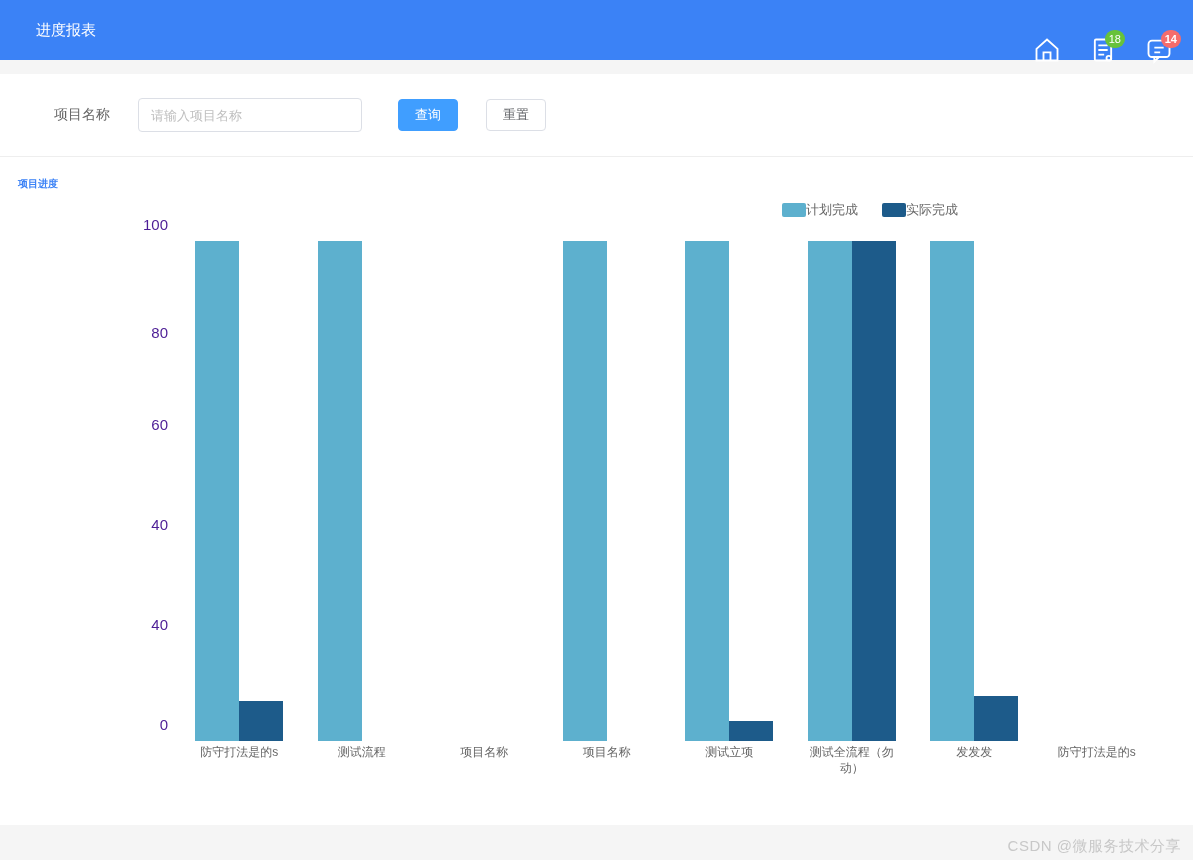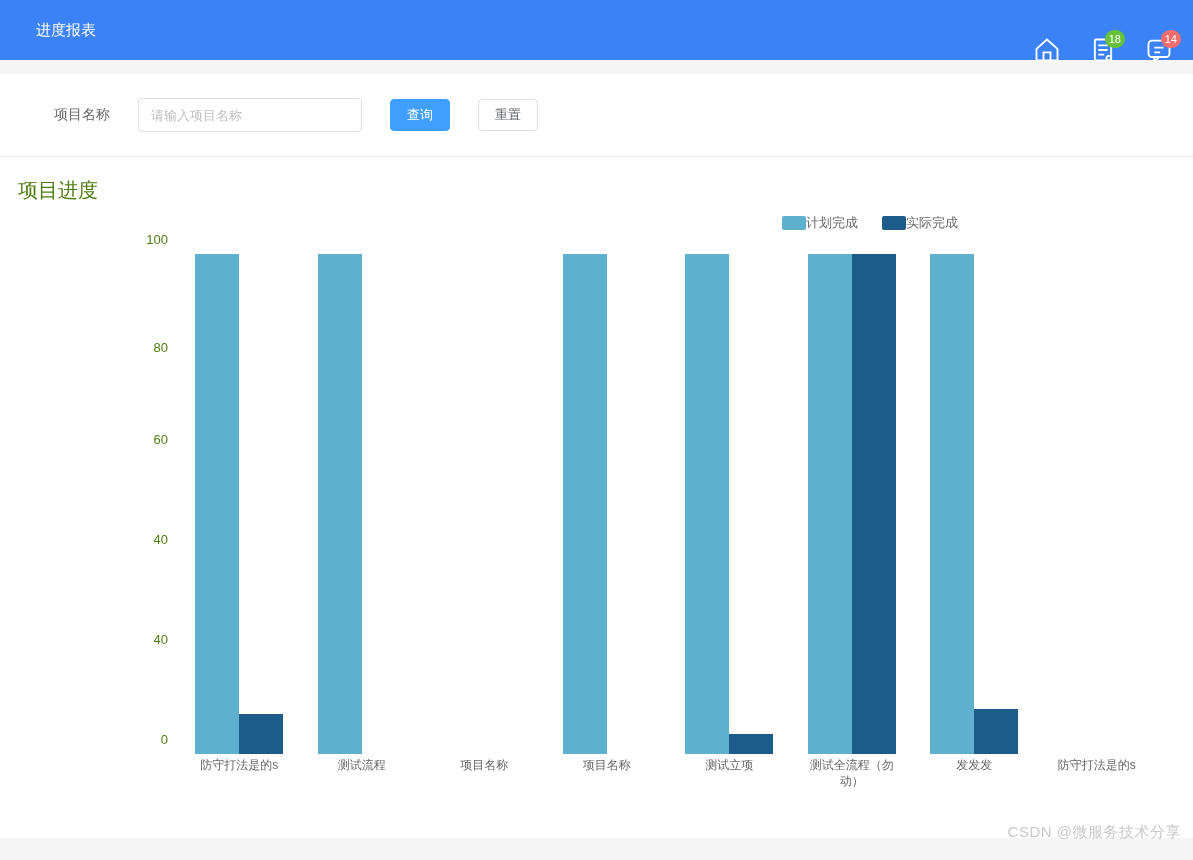--- a/index.html
+++ b/index.html
@@ -22,80 +22,80 @@
     .header-title { font-size: 15px; font-weight: 500; }
     .header-icons { display: flex; gap: 28px; align-items: center; }
     .icon-wrap { position: relative; cursor: pointer; margin-top: 40px; }
     .icon-wrap svg { width: 28px; height: 28px; display: block; }
     .badge {
       position: absolute; top: -6px; right: -8px;
       background: #67c23a; color: #fff; font-size: 11px;
       border-radius: 9px; min-width: 18px; height: 18px; padding: 0 4px;
       display: flex; align-items: center; justify-content: center;
     }
-    .badge.red { background: #f56c6c; }
+    .badge.red { background: #f56c6c; font-weight: bold; }
 
     .card {
       background: #fff;
       margin: 14px 0 0 0;
       padding: 0;
     }
     .filter-row {
       display: flex; align-items: center; gap: 28px;
       padding: 24px 54px 24px 54px;
       border-bottom: 1px solid #eee;
     }
     .filter-label { font-size: 14px; color: #666; }
     .filter-input {
       width: 224px; height: 32px; border: 1px solid #dcdfe6; border-radius: 4px;
       padding: 16px 12px; font-size: 13px; color: #333;
     }
     .filter-input::placeholder { color: #bfbfbf; }
     .btn { height: 32px; padding: 0 16px; border-radius: 4px; font-size: 13px; cursor: pointer; }
-    .btn-primary { background: #409eff; color: #fff; border: 1px solid #409eff; }
+    .btn-primary { background: #409eff; color: #fff; border: 1px solid #409eff; margin-left: 8px; }
     .btn-default { background: #fff; color: #606266; border: 1px solid #dcdfe6; }
 
     .chart-section { padding: 20px 18px 24px 18px; }
-    .chart-title { font-size: 20px; color: #4d7c0f; margin: 0 0 10px 0; }
+    .chart-title { font-size: 10px; color: #3b82f6; margin: 0 0 10px 0; font-weight: bold; }
     .chart-container { position: relative; width: 1156px; height: 600px; }
     .legend {
       position: absolute; top: 0; right: 216px;
       display: flex; gap: 24px; font-size: 13px; color: #666;
     }
     .legend-item { display: flex; align-items: center; gap: 0; cursor: pointer; }
     .legend-swatch { width: 24px; height: 14px; border-radius: 2px; }
 
     .plot {
       position: absolute; left: 160px; top: 40px; width: 980px; height: 525px;
     }
     .y-axis {
       position: absolute; left: 0; top: 40px; width: 156px; height: 500px;
     }
     .y-tick {
-      position: absolute; right: 6px; font-size: 13px; color: #4d7c0f;
+      position: absolute; right: 6px; font-size: 15px; color: #4c1d95;
       transform: translateY(-50%);
     }
     .bars-row {
       position: absolute; left: 0; bottom: 25px; width: 100%; height: 500px;
       display: flex; justify-content: space-around;
     }
     .bar-group {
       display: flex; align-items: flex-end; width: 100px; height: 100%; justify-content: center;
     }
     .bar { width: 44px; }
     .bar.plan { background: #5db0ce; }
     .bar.actual { background: #1d5b8a; }
     .x-labels {
       position: absolute; left: 0; bottom: -10px; width: 100%;
       display: flex; justify-content: space-around;
     }
     .x-label { width: 100px; text-align: center; font-size: 12px; color: #666; line-height: 1.35; }
 
     .watermark {
-      position: fixed; right: 12px; bottom: 18px;
+      position: fixed; right: 12px; bottom: 4px;
       font-size: 15px; color: #c8c8c8; letter-spacing: 0.5px;
       pointer-events: none;
     }
   </style>
 </head>
 <body>
 
 <div class="header">
   <div class="header-title">进度报表</div>
   <div class="header-icons">

